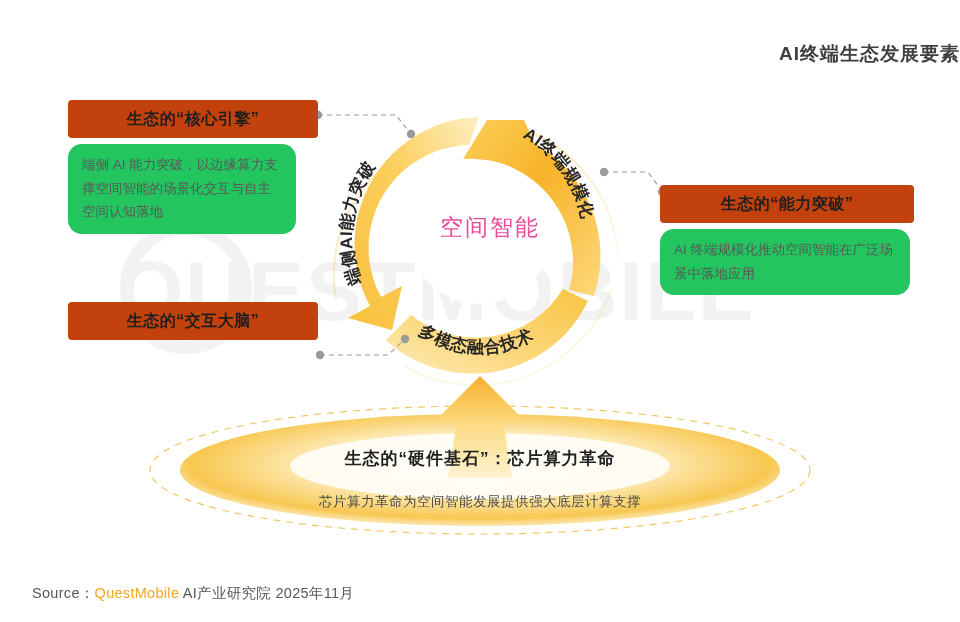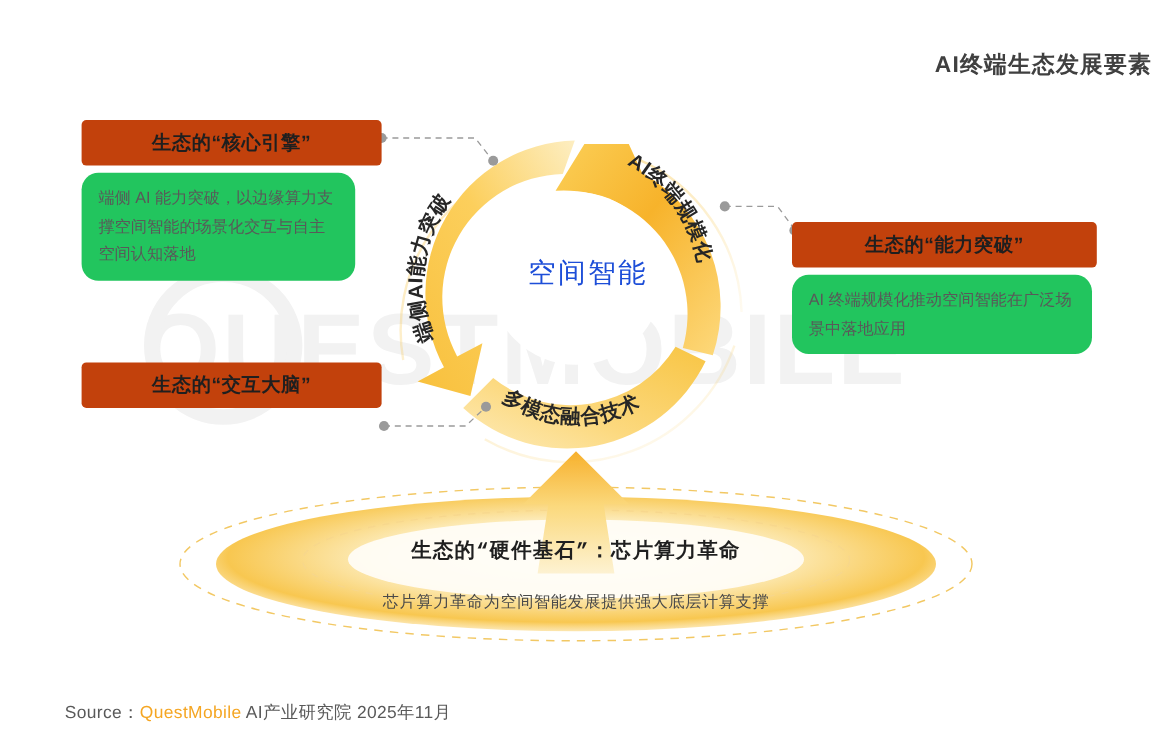--- a/index.html
+++ b/index.html
@@ -117,52 +117,51 @@
     left: 0; top: 0;
   }
 
   .center-label {
     position: absolute;
     left: 400px;
     top: 212px;
     width: 180px;
     text-align: center;
     font-size: 23px;
-    color: #1d4ed8;
+    color: #ec4899;
     letter-spacing: 2px;
   }
 
   
   .base-title {
     position: absolute;
     left: 180px;
     top: 447px;
     width: 600px;
     text-align: center;
     font-size: 17px;
     font-weight: 700;
     color: #1f1f1f;
     letter-spacing: 1px;
-    font-family: Liberation Mono, monospace;
   }
   .base-sub {
     position: absolute;
     left: 180px;
     top: 493px;
     width: 600px;
     text-align: center;
     font-size: 13.5px;
     color: #4a4a4a;
     letter-spacing: .5px;
   }
 
   
   .source-line {
     position: absolute;
-    left: 54px;
+    left: 32px;
     top: 584px;
     font-size: 14.5px;
     color: #595959;
     letter-spacing: .3px;
   }
   .source-brand { color: #f5a623; }
 </style>
 </head>
 <body>
 

